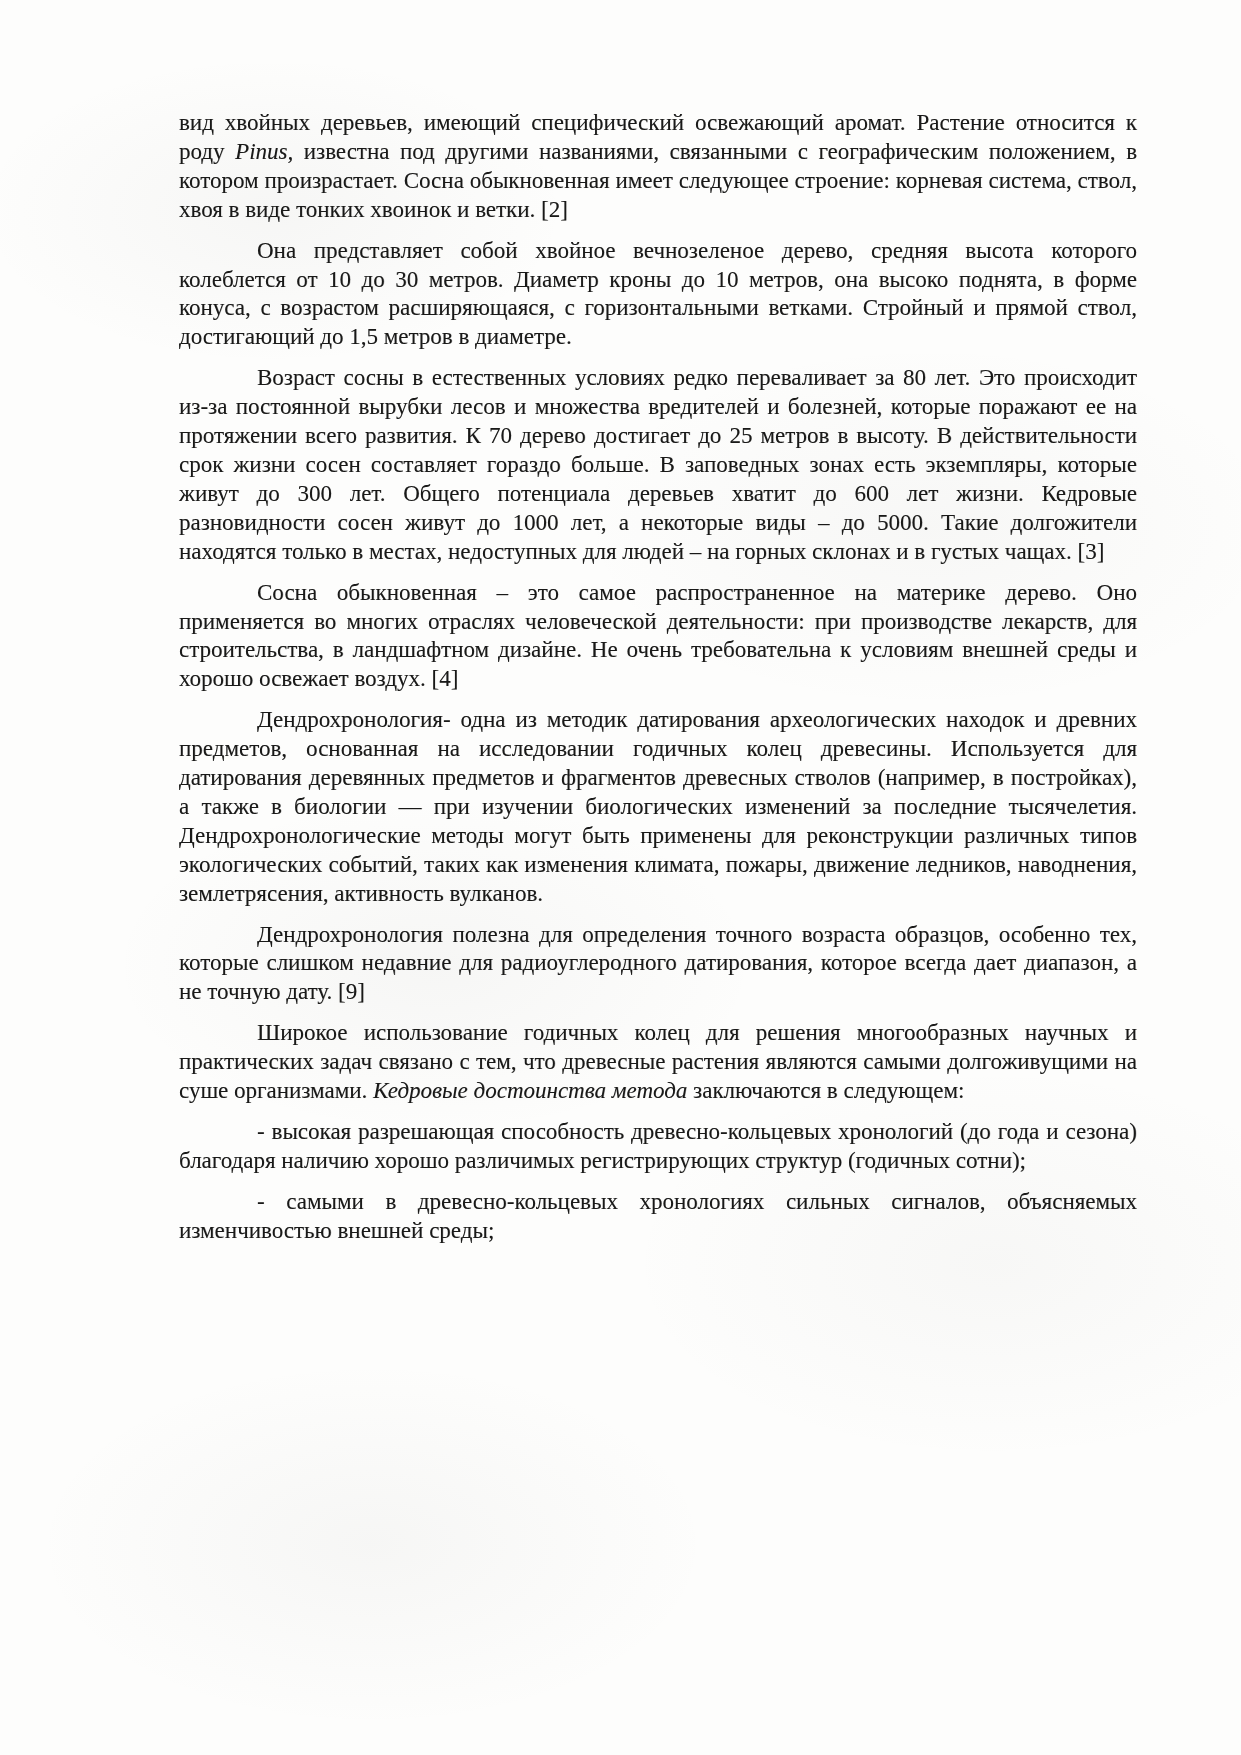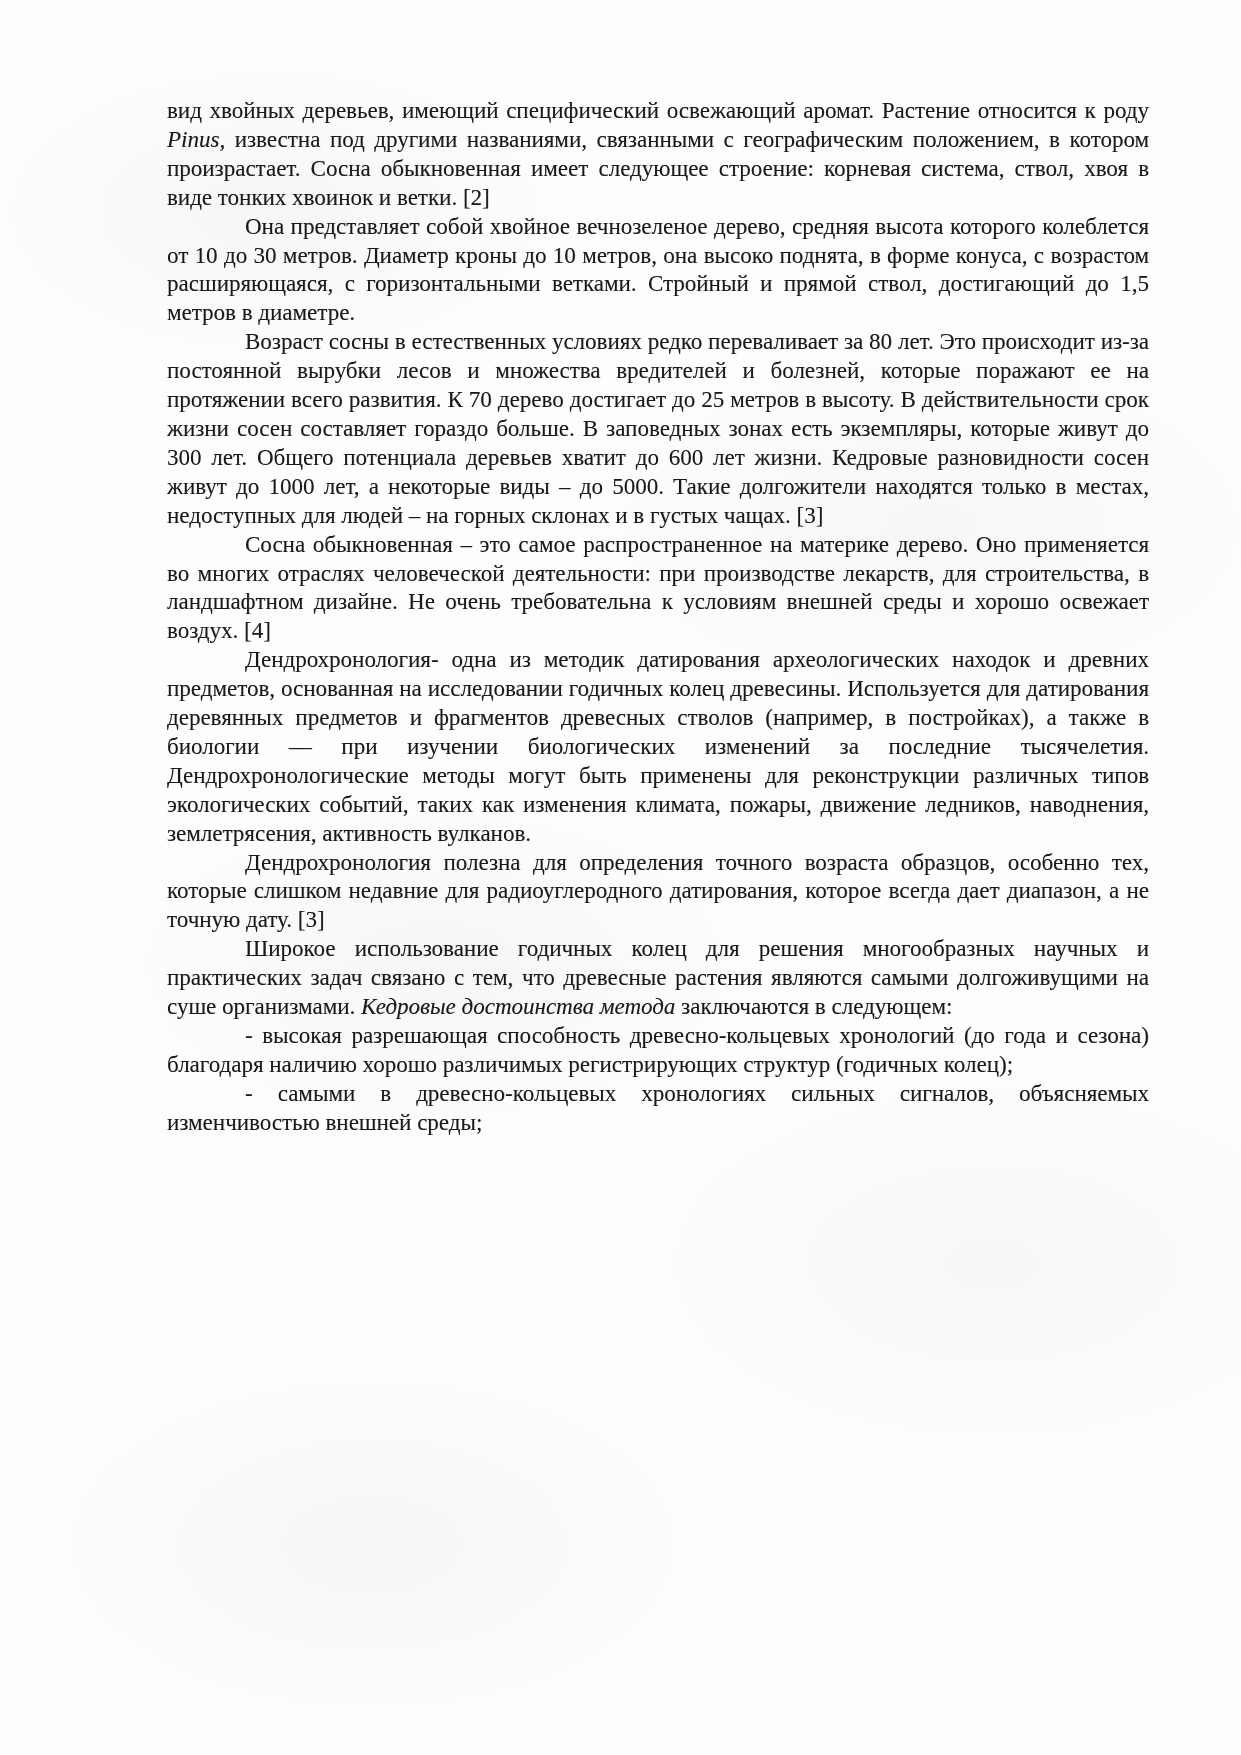--- a/index.html
+++ b/index.html
@@ -33,39 +33,39 @@
     left: 167px;
     top: 97px;
     width: 982px;
     font-size: 23px;
     line-height: 28.9px;
     color: #191918;
     text-align: justify;
     text-shadow: 0.35px 0.35px 0 rgba(20,20,20,0.32);
   }
   .para {
-    margin: 0;
+    margin: 12px;
     padding: 0;
     text-indent: 78px;
   }
   .para.no-indent {
     text-indent: 0;
   }
   .run-italic {
     font-style: italic;
   }
 </style>
 </head>
 <body>
 
 <div class="page">
   <div class="text-column">
       <p class="para no-indent"><span class="run-normal">вид хвойных деревьев, имеющий специфический освежающий аромат. Растение относится к роду </span><span class="run-italic">Pinus,</span><span class="run-normal"> известна под другими названиями, связанными с географическим положением, в котором произрастает. Сосна обыкновенная имеет следующее строение: корневая система, ствол, хвоя в виде тонких хвоинок и ветки. [2]</span></p>
       <p class="para"><span class="run-normal">Она представляет собой хвойное вечнозеленое дерево, средняя высота которого колеблется от 10 до 30 метров. Диаметр кроны до 10 метров, она высоко поднята, в форме конуса, с возрастом расширяющаяся, с горизонтальными ветками. Стройный и прямой ствол, достигающий до 1,5 метров в диаметре.</span></p>
       <p class="para"><span class="run-normal">Возраст сосны в естественных условиях редко переваливает за 80 лет. Это происходит из-за постоянной вырубки лесов и множества вредителей и болезней, которые поражают ее на протяжении всего развития. К 70 дерево достигает до 25 метров в высоту. В действительности срок жизни сосен составляет гораздо больше. В заповедных зонах есть экземпляры, которые живут до 300 лет. Общего потенциала деревьев хватит до 600 лет жизни. Кедровые разновидности сосен живут до 1000 лет, а некоторые виды – до 5000. Такие долгожители находятся только в местах, недоступных для людей – на горных склонах и в густых чащах. [3]</span></p>
       <p class="para"><span class="run-normal">Сосна обыкновенная – это самое распространенное на материке дерево. Оно применяется во многих отраслях человеческой деятельности: при производстве лекарств, для строительства, в ландшафтном дизайне. Не очень требовательна к условиям внешней среды и хорошо освежает воздух. [4]</span></p>
       <p class="para"><span class="run-normal">Дендрохронология- одна из методик датирования археологических находок и древних предметов, основанная на исследовании годичных колец древесины. Используется для датирования деревянных предметов и фрагментов древесных стволов (например, в постройках), а также в биологии — при изучении биологических изменений за последние тысячелетия. Дендрохронологические методы могут быть применены для реконструкции различных типов экологических событий, таких как изменения климата, пожары, движение ледников, наводнения, землетрясения, активность вулканов.</span></p>
-      <p class="para"><span class="run-normal">Дендрохронология полезна для определения точного возраста образцов, особенно тех, которые слишком недавние для радиоуглеродного датирования, которое всегда дает диапазон, а не точную дату. [3]</span></p>
+      <p class="para"><span class="run-normal">Дендрохронология полезна для определения точного возраста образцов, особенно тех, которые слишком недавние для радиоуглеродного датирования, которое всегда дает диапазон, а не точную дату. [9]</span></p>
       <p class="para"><span class="run-normal">Широкое использование годичных колец для решения многообразных научных и практических задач связано с тем, что древесные растения являются самыми долгоживущими на суше организмами. </span><span class="run-italic">Кедровые достоинства метода</span><span class="run-normal"> заключаются в следующем:</span></p>
-      <p class="para"><span class="run-normal">- высокая разрешающая способность древесно-кольцевых хронологий (до года и сезона) благодаря наличию хорошо различимых регистрирующих структур (годичных колец);</span></p>
+      <p class="para"><span class="run-normal">- высокая разрешающая способность древесно-кольцевых хронологий (до года и сезона) благодаря наличию хорошо различимых регистрирующих структур (годичных сотни);</span></p>
       <p class="para"><span class="run-normal">- самыми в древесно-кольцевых хронологиях сильных сигналов, объясняемых изменчивостью внешней среды;</span></p>
     </div>
 </div>
 
 </body></html>

